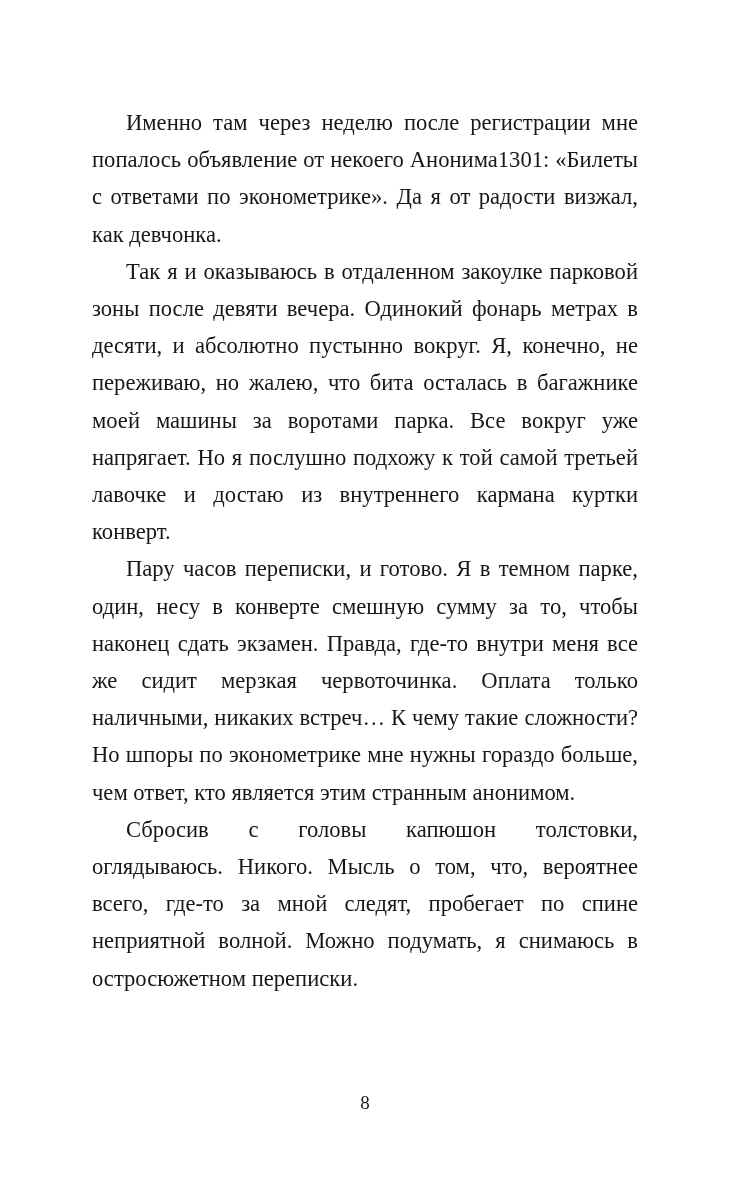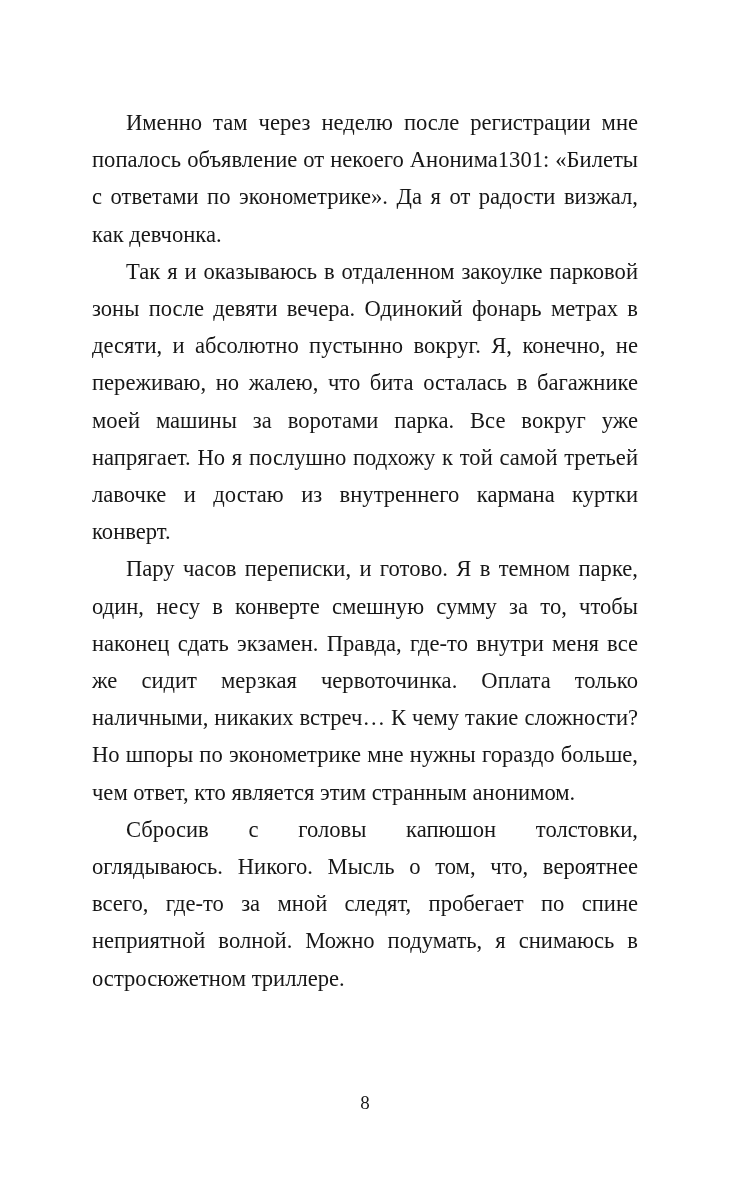--- a/index.html
+++ b/index.html
@@ -48,16 +48,16 @@
   }
 </style>
 </head>
 <body>
 
 <div class="page">
   <div class="body-text">
     <p>Именно там через неделю после регистрации мне попалось объявление от некоего Анонима1301: «Билеты с ответами по эконометрике». Да я от радости визжал, как девчонка.</p>
     <p>Так я и оказываюсь в отдаленном закоулке парковой зоны после девяти вечера. Одинокий фонарь метрах в десяти, и абсолютно пустынно вокруг. Я, конечно, не переживаю, но жалею, что бита осталась в багажнике моей машины за воротами парка. Все вокруг уже напрягает. Но я послушно подхожу к той самой третьей лавочке и достаю из внутреннего кармана куртки конверт.</p>
     <p>Пару часов переписки, и готово. Я в темном парке, один, несу в конверте смешную сумму за то, чтобы наконец сдать экзамен. Правда, где-то внутри меня все же сидит мерзкая червоточинка. Оплата только наличными, никаких встреч… К чему такие сложности? Но шпоры по эконометрике мне нужны гораздо больше, чем ответ, кто является этим странным анонимом.</p>
-    <p>Сбросив с головы капюшон толстовки, оглядываюсь. Никого. Мысль о том, что, вероятнее всего, где-то за мной следят, пробегает по спине неприятной волной. Можно подумать, я снимаюсь в остросюжетном триллере.</p>
+    <p>Сбросив с головы капюшон толстовки, оглядываюсь. Никого. Мысль о том, что, вероятнее всего, где-то за мной следят, пробегает по спине неприятной волной. Можно подумать, я снимаюсь в остросюжетном переписки.</p>
   </div>
   <div class="page-number">8</div>
 </div>
 
 </body></html>

